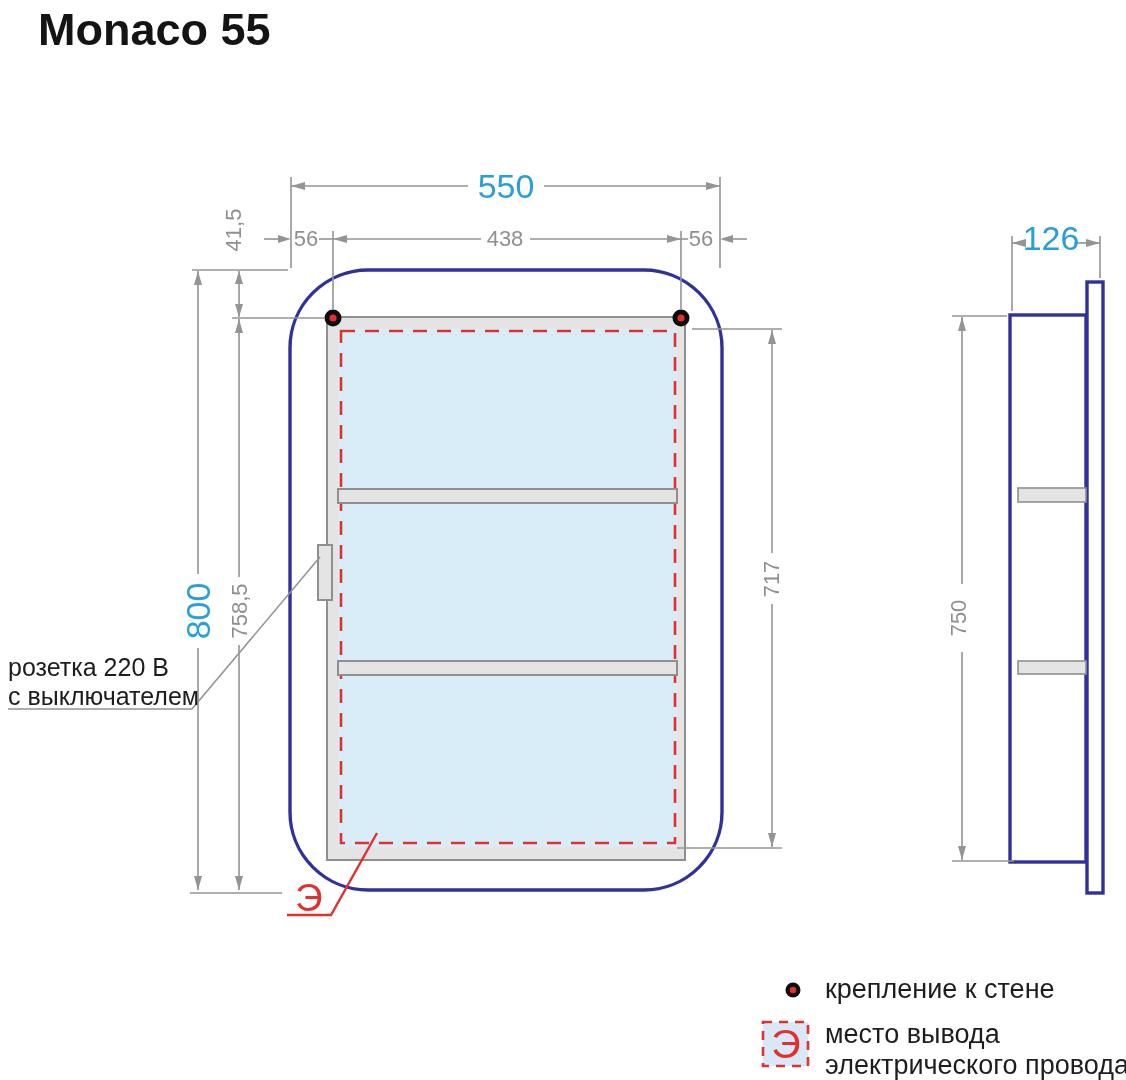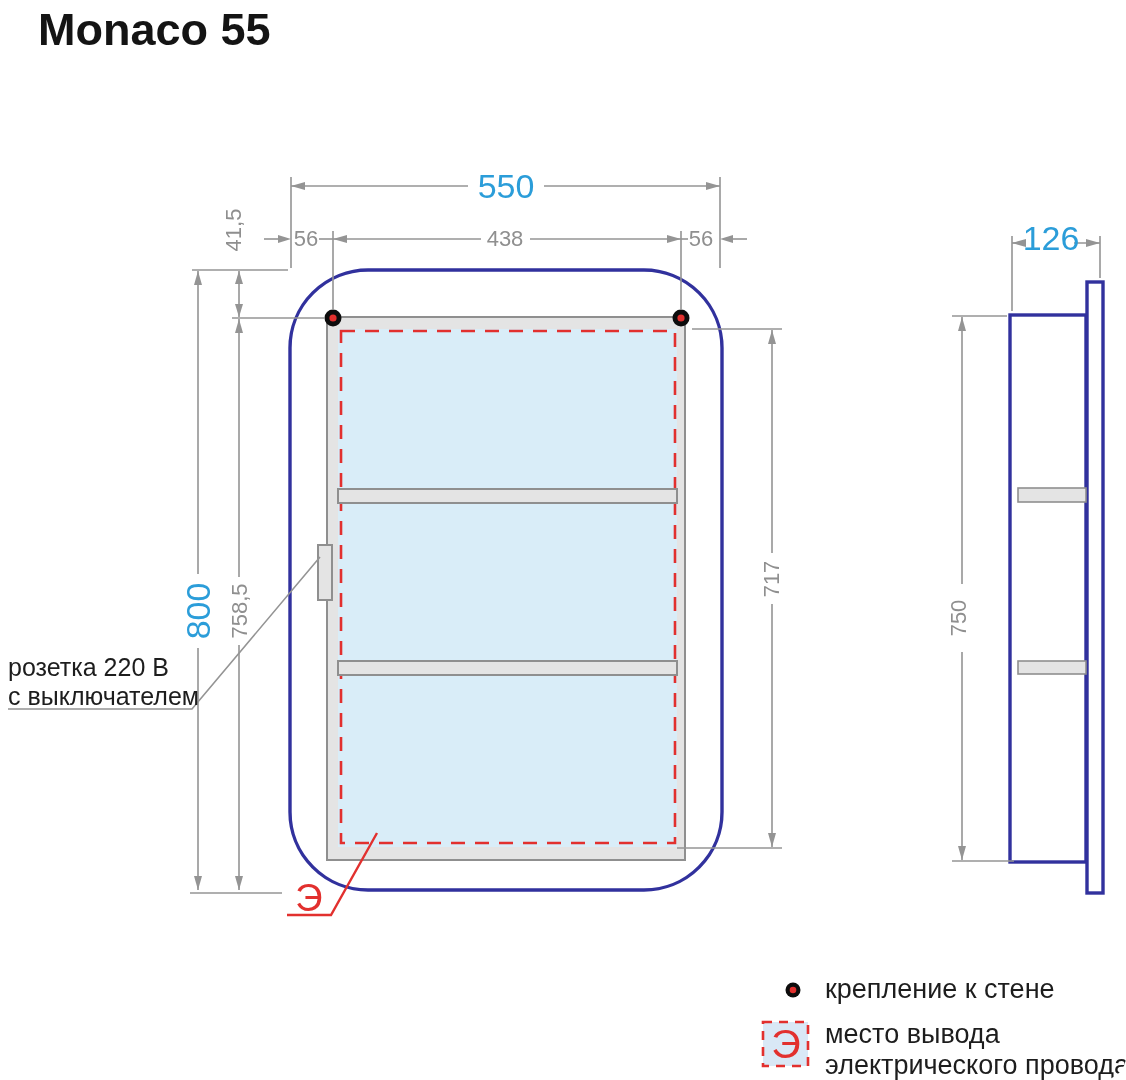--- a/index.html
+++ b/index.html
@@ -1,19 +1,18 @@
 <!DOCTYPE html>
 <html><head>
 <meta charset="utf-8">
 <style>
   html,body{margin:0;padding:0;background:#ffffff;}
   .canvas{
     position:relative;width:1126px;height:1080px;background:#ffffff;overflow:hidden;
     font-family:"Liberation Sans","DejaVu Sans",sans-serif;
-    border-radius:24px;
   }
   svg{position:absolute;left:0;top:0;}
   
   .dim{stroke:#949494;stroke-width:1.6;fill:none;}
   .dimfill{fill:#949494;stroke:none;}
   .blueout{stroke:#31319d;stroke-width:3.4;fill:#ffffff;}
   .frame{fill:#e4e4e4;stroke:#8f8f8f;stroke-width:2;}
   .glass{fill:#d9edf8;stroke:none;}
   .reddash{fill:none;stroke:#e2302e;stroke-width:2.6;stroke-dasharray:14 10;}
   .redline{stroke:#e2302e;stroke-width:2.4;fill:none;}

